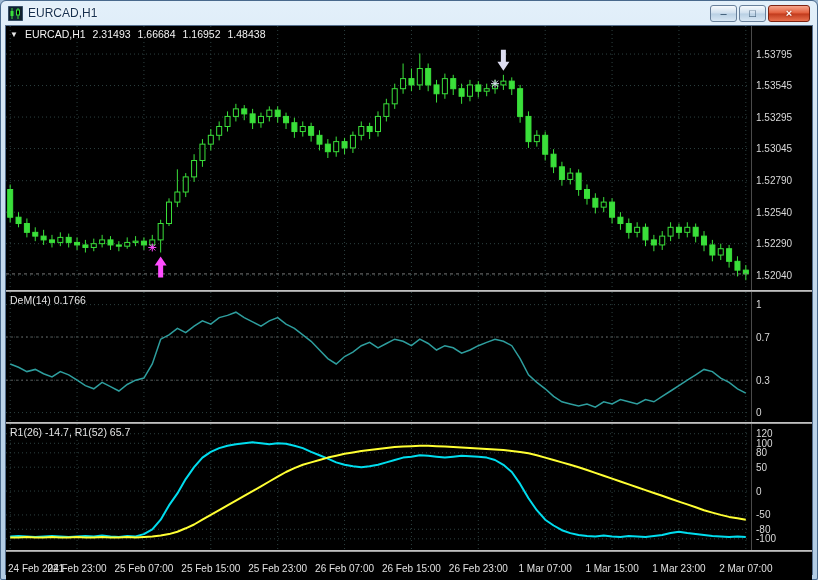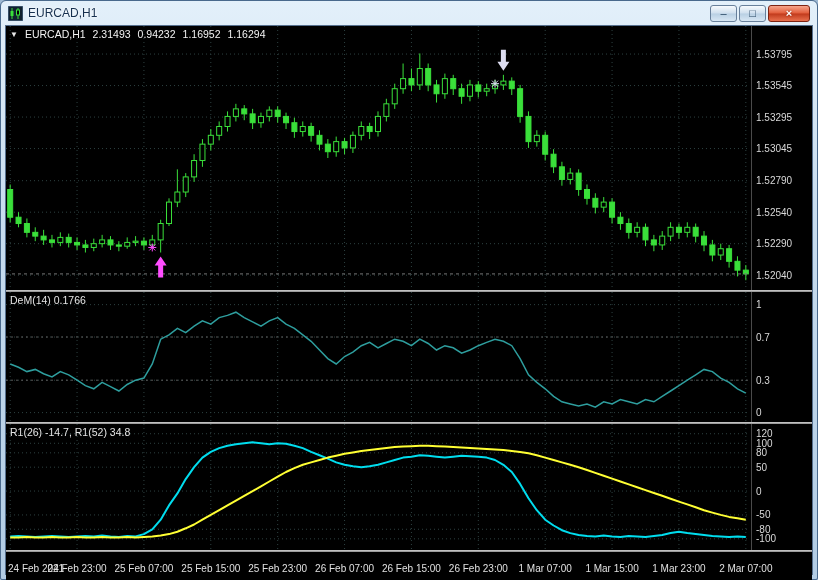--- a/index.html
+++ b/index.html
@@ -280,23 +280,23 @@
           <polygon points="497.3932584269663,44.84000000000084 503.3932584269663,35.84000000000084 499.8932584269663,35.84000000000084 499.8932584269663,23.840000000000842 494.8932584269663,23.840000000000842 494.8932584269663,35.84000000000084 491.3932584269663,35.84000000000084" fill="#DCDCF0"></polygon>
           <line x1="485.0337078651686" y1="57.659999999999854" x2="493.0337078651686" y2="57.659999999999854" stroke="#DCDCF0" stroke-width="1"></line>
           <line x1="489.0337078651686" y1="53.659999999999854" x2="489.0337078651686" y2="61.659999999999854" stroke="#DCDCF0" stroke-width="1"></line>
           <line x1="486.0337078651686" y1="54.659999999999854" x2="492.0337078651686" y2="60.659999999999854" stroke="#DCDCF0" stroke-width="1"></line>
           <line x1="486.0337078651686" y1="60.659999999999854" x2="492.0337078651686" y2="54.659999999999854" stroke="#DCDCF0" stroke-width="1"></line>
         </svg>
       <div class="overlay">
         <span class="dd">▼</span>
         <span>EURCAD,H1</span>
         <span>2.31493</span>
-        <span>0.94232</span>
+        <span>1.66684</span>
         <span>1.16952</span>
-        <span>1.16294</span>
+        <span>1.48438</span>
       </div>
     </div>
 
     <div class="divider"></div>
 
     <div class="panel" id="panel-dem">
       <svg class="canvas" id="svg-dem" viewBox="0 0 806 130">
           <line x1="4.179775280898877" y1="0" x2="4.179775280898877" y2="130" stroke="#2d4040" stroke-dasharray="1,3"></line>
           <line x1="71.05617977528091" y1="0" x2="71.05617977528091" y2="130" stroke="#2d4040" stroke-dasharray="1,3"></line>
           <line x1="137.93258426966293" y1="0" x2="137.93258426966293" y2="130" stroke="#2d4040" stroke-dasharray="1,3"></line>
@@ -357,21 +357,21 @@
           <text x="750" y="94.44736842105263" fill="#d9d9d9" font-size="10" font-family="Liberation Sans, sans-serif">-50</text>
           <line x1="0" y1="105.27935222672065" x2="744" y2="105.27935222672065" stroke="#2d4040" stroke-dasharray="1,3"></line>
           <text x="750" y="108.77935222672065" fill="#d9d9d9" font-size="10" font-family="Liberation Sans, sans-serif">-80</text>
           <line x1="0" y1="114.83400809716599" x2="744" y2="114.83400809716599" stroke="#2d4040" stroke-dasharray="1,3"></line>
           <text x="750" y="118.33400809716599" fill="#d9d9d9" font-size="10" font-family="Liberation Sans, sans-serif">-100</text>
           <line x1="745.5" y1="0" x2="745.5" y2="126" stroke="#4a4a4a"></line>
           <polyline points="4.2,112.4 12.5,112.0 20.9,112.4 29.3,112.9 37.6,112.4 46.0,112.0 54.3,112.4 62.7,112.9 71.1,112.4 79.4,112.0 87.8,112.4 96.1,111.5 104.5,112.4 112.9,112.9 121.2,112.0 129.6,112.4 137.9,110.1 146.3,105.3 154.7,95.7 163.0,81.4 171.4,69.4 179.7,55.1 188.1,43.2 196.4,33.6 204.8,27.9 213.2,24.1 221.5,21.7 229.9,20.2 238.2,19.3 246.6,18.3 255.0,19.3 263.3,20.2 271.7,19.3 280.0,19.8 288.4,21.7 296.8,24.1 305.1,27.9 313.5,31.2 321.8,34.6 330.2,38.4 338.6,40.8 346.9,42.2 355.3,43.2 363.6,42.2 372.0,40.8 380.4,38.4 388.7,36.0 397.1,33.6 405.4,32.7 413.8,31.2 422.2,31.7 430.5,32.7 438.9,33.6 447.2,32.7 455.6,31.7 464.0,32.2 472.3,32.7 480.7,33.6 489.0,36.0 497.4,40.8 505.8,48.0 514.1,59.9 522.5,74.2 530.8,86.2 539.2,95.7 547.6,101.5 555.9,106.2 564.3,109.1 572.6,111.0 581.0,112.0 589.3,112.4 597.7,111.5 606.1,112.4 614.4,112.9 622.8,112.0 631.1,112.4 639.5,112.9 647.9,112.0 656.2,111.0 664.6,109.1 672.9,107.7 681.3,109.1 689.7,110.1 698.0,111.0 706.4,112.0 714.7,112.4 723.1,112.9 731.5,112.4 739.8,112.9" fill="none" stroke="#00DDEE" stroke-width="2" stroke-linejoin="round"></polyline>
           <polyline points="4.2,113.4 12.5,113.4 20.9,112.9 29.3,113.4 37.6,113.4 46.0,112.9 54.3,113.4 62.7,113.4 71.1,112.9 79.4,113.4 87.8,113.4 96.1,112.9 104.5,113.4 112.9,113.4 121.2,112.9 129.6,113.4 137.9,112.9 146.3,112.4 154.7,111.5 163.0,110.1 171.4,107.7 179.7,104.3 188.1,100.5 196.4,95.7 204.8,90.9 213.2,86.2 221.5,81.4 229.9,76.6 238.2,71.8 246.6,67.1 255.0,62.3 263.3,57.5 271.7,52.7 280.0,48.0 288.4,44.1 296.8,40.8 305.1,38.4 313.5,36.0 321.8,33.6 330.2,31.7 338.6,29.8 346.9,28.4 355.3,26.9 363.6,26.0 372.0,25.0 380.4,24.1 388.7,23.1 397.1,22.6 405.4,22.2 413.8,21.7 422.2,21.7 430.5,22.2 438.9,22.6 447.2,23.1 455.6,23.6 464.0,24.1 472.3,24.5 480.7,25.0 489.0,25.5 497.4,26.0 505.8,26.9 514.1,27.9 522.5,29.3 530.8,31.2 539.2,33.6 547.6,36.0 555.9,38.4 564.3,40.8 572.6,43.2 581.0,46.0 589.3,48.9 597.7,51.8 606.1,54.6 614.4,57.5 622.8,60.4 631.1,63.2 639.5,66.1 647.9,69.0 656.2,71.8 664.6,74.7 672.9,77.6 681.3,80.4 689.7,83.3 698.0,86.2 706.4,88.6 714.7,90.9 723.1,92.9 731.5,94.3 739.8,95.7" fill="none" stroke="#FFFF33" stroke-width="2" stroke-linejoin="round"></polyline>
         </svg>
       <div class="overlay ind">
-        <span>R1(26) -14.7, R1(52) 34.8</span>
+        <span>R1(26) -14.7, R1(52) 65.7</span>
       </div>
     </div>
 
     <div class="divider"></div>
 
     <div class="timebar">
       <svg class="canvas" id="svg-time" viewBox="0 0 806 22">
           <text x="2" y="14" fill="#e0e0e0" font-size="10" font-family="Liberation Sans, sans-serif" text-anchor="start">24 Feb 2021</text>
           <text x="71.05617977528091" y="14" fill="#e0e0e0" font-size="10" font-family="Liberation Sans, sans-serif" text-anchor="middle">24 Feb 23:00</text>
           <text x="137.93258426966293" y="14" fill="#e0e0e0" font-size="10" font-family="Liberation Sans, sans-serif" text-anchor="middle">25 Feb 07:00</text>

